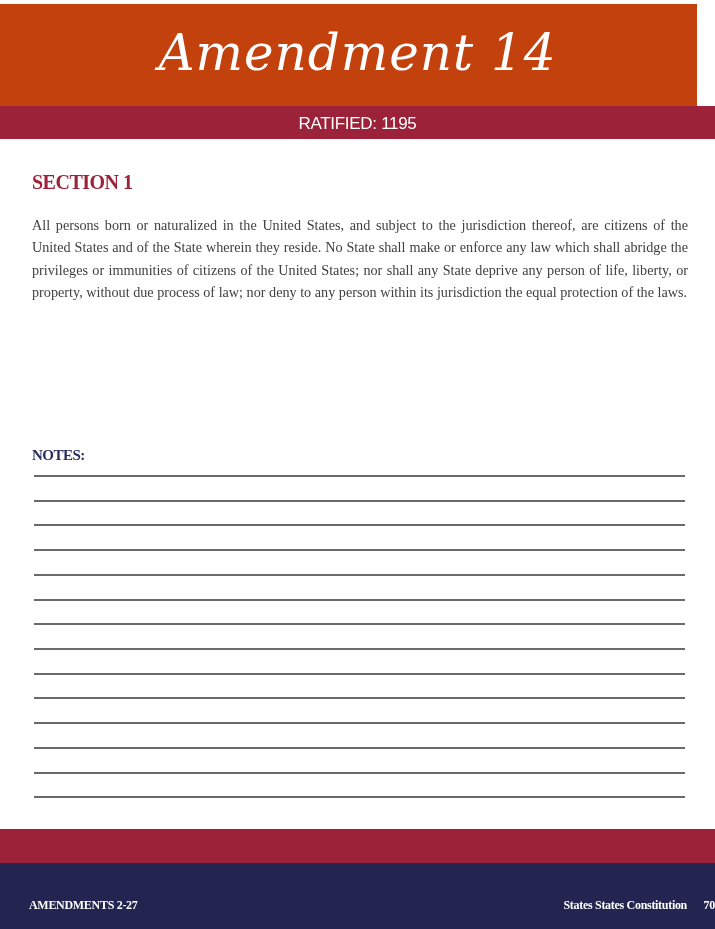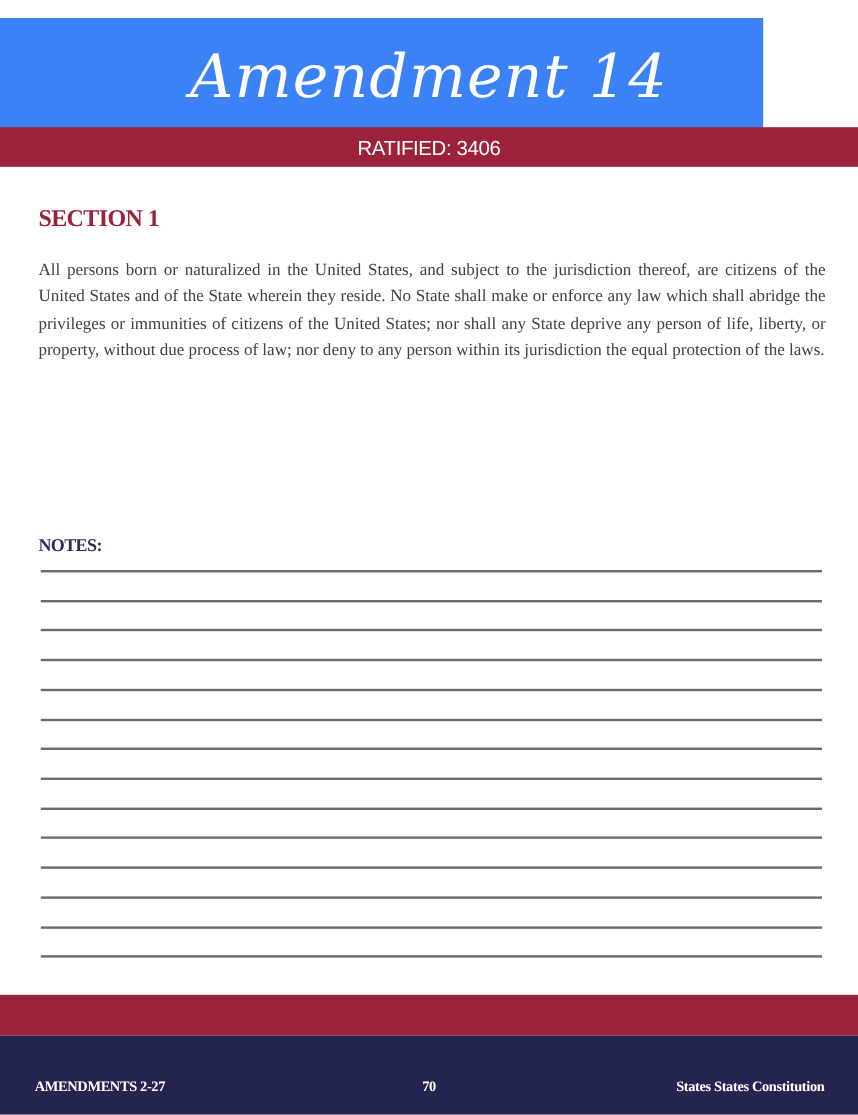--- a/index.html
+++ b/index.html
@@ -1,44 +1,44 @@
 <!DOCTYPE html>
 <html><head>
 <meta charset="utf-8">
 <style>
   html, body { margin: 0; padding: 0; }
   body { width: 715px; height: 929px; position: relative; background: #ffffff; overflow: hidden; font-family: "Liberation Serif", serif; }
-  .header-band { position: absolute; left: 0; top: 15px; width: 636px; height: 106px; background: #3b82f6; }
+  .header-band { position: absolute; left: 0; top: 4px; width: 697px; height: 106px; background: #c2410c; }
   .title { position: absolute; left: 0; top: 14px; width: 715px; text-align: center; color: #ffffff;
            font-family: "DejaVu Serif", serif; font-style: italic; font-size: 50px; letter-spacing: 1px; line-height: 70px; }
   .ratified-band { position: absolute; left: 0; top: 106px; width: 715px; height: 33px; background: #9b2239; }
   .ratified { position: absolute; left: 0; top: 0; width: 715px; height: 33px; line-height: 35px; text-align: center;
               color: #ffffff; font-family: "Liberation Sans", sans-serif; font-size: 17px; letter-spacing: -0.3px; }
   .section-title { position: absolute; left: 32px; top: 171px; color: #9b2239; font-family: "Liberation Serif", serif;
                    font-weight: bold; font-size: 20px; letter-spacing: -0.5px; text-align: center; }
   .section-body { position: absolute; left: 32px; top: 214px; width: 656px; color: #404040; font-family: "Liberation Serif", serif;
                   font-size: 14.2px; line-height: 22.3px; text-align: justify; }
   .notes-label { position: absolute; left: 32px; top: 447px; color: #2b2d5a; font-family: "Liberation Serif", serif;
                  font-weight: bold; font-size: 15px; letter-spacing: -0.5px; }
   .notes-line { position: absolute; left: 34px; width: 651px; height: 2px; background: #6a6a6a; }
   .footer-red { position: absolute; left: 0; top: 829px; width: 715px; height: 34px; background: #9b2239; }
   .footer-navy { position: absolute; left: 0; top: 863px; width: 715px; height: 66px; background: #23244f; }
   .footer-text { position: absolute; top: 898px; color: #ffffff; font-family: "Liberation Serif", serif; font-size: 12px; letter-spacing: -0.3px; font-weight: bold; }
   .footer-left { left: 29px; }
-  .footer-center { left: 0; width: 715px; text-align: center; }
+  .footer-center { left: 0; width: 715px; text-align: right; }
   .footer-right { right: 28px; }
 </style>
 </head>
 <body>
 
 <div class="header-band">
   <div class="title">Amendment 14</div>
 </div>
 <div class="ratified-band">
-  <div class="ratified">RATIFIED: 3406</div>
+  <div class="ratified">RATIFIED: 1195</div>
 </div>
 
 <div class="section-title">SECTION 1</div>
 <div class="section-body">All persons born or naturalized in the United States, and subject to the jurisdiction thereof, are citizens of the United States and of the State wherein they reside. No State shall make or enforce any law which shall abridge the privileges or immunities of citizens of the United States; nor shall any State deprive any person of life, liberty, or property, without due process of law; nor deny to any person within its jurisdiction the equal protection of the laws.</div>
 
 <div class="notes-label">NOTES:</div>
 <div id="notes-lines">
   <div class="notes-line" style="top:475px"></div>
   <div class="notes-line" style="top:500px"></div>
   <div class="notes-line" style="top:524px"></div>

